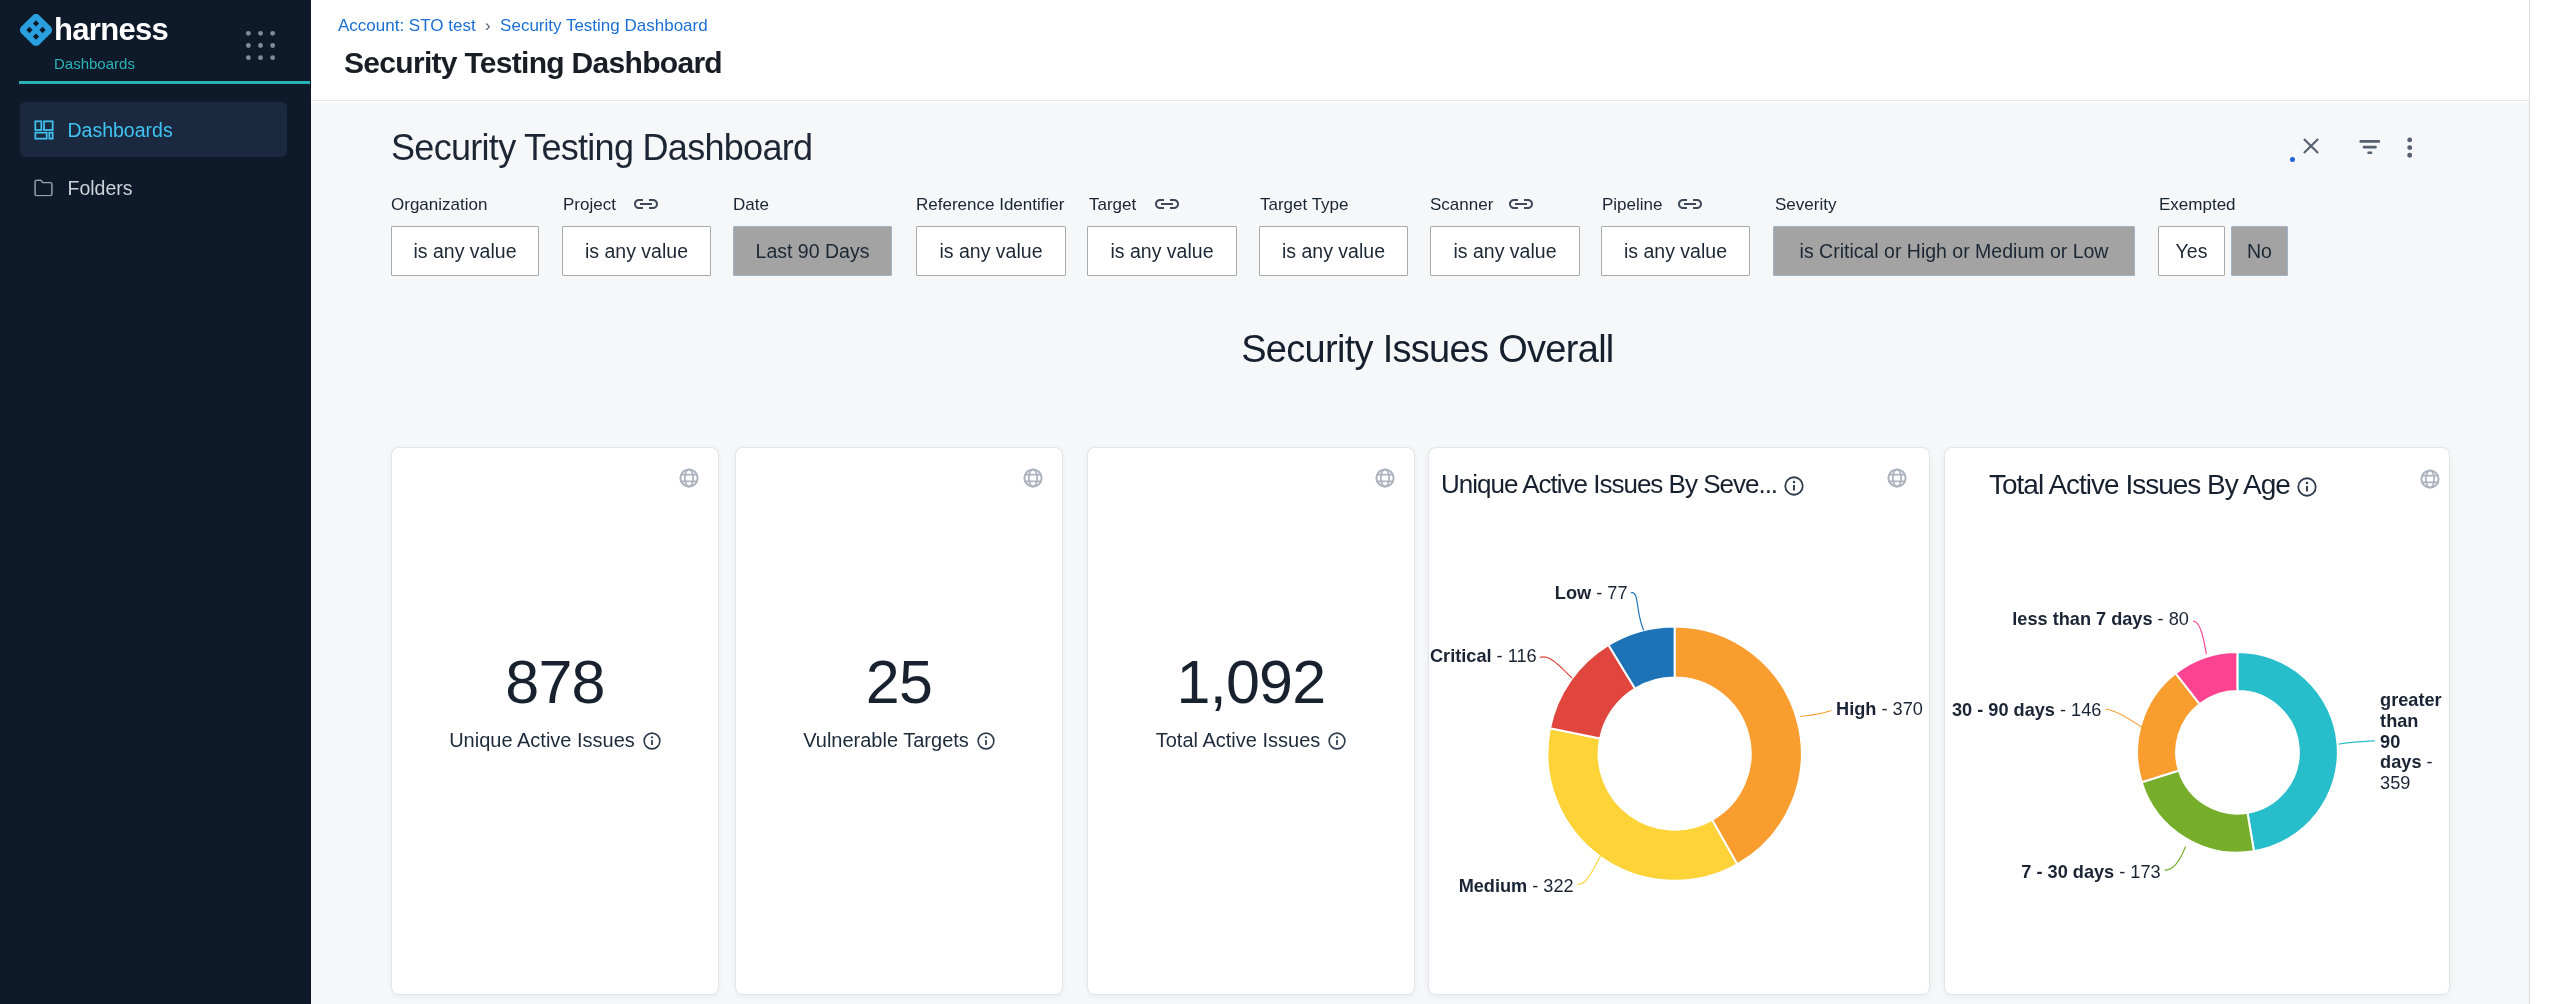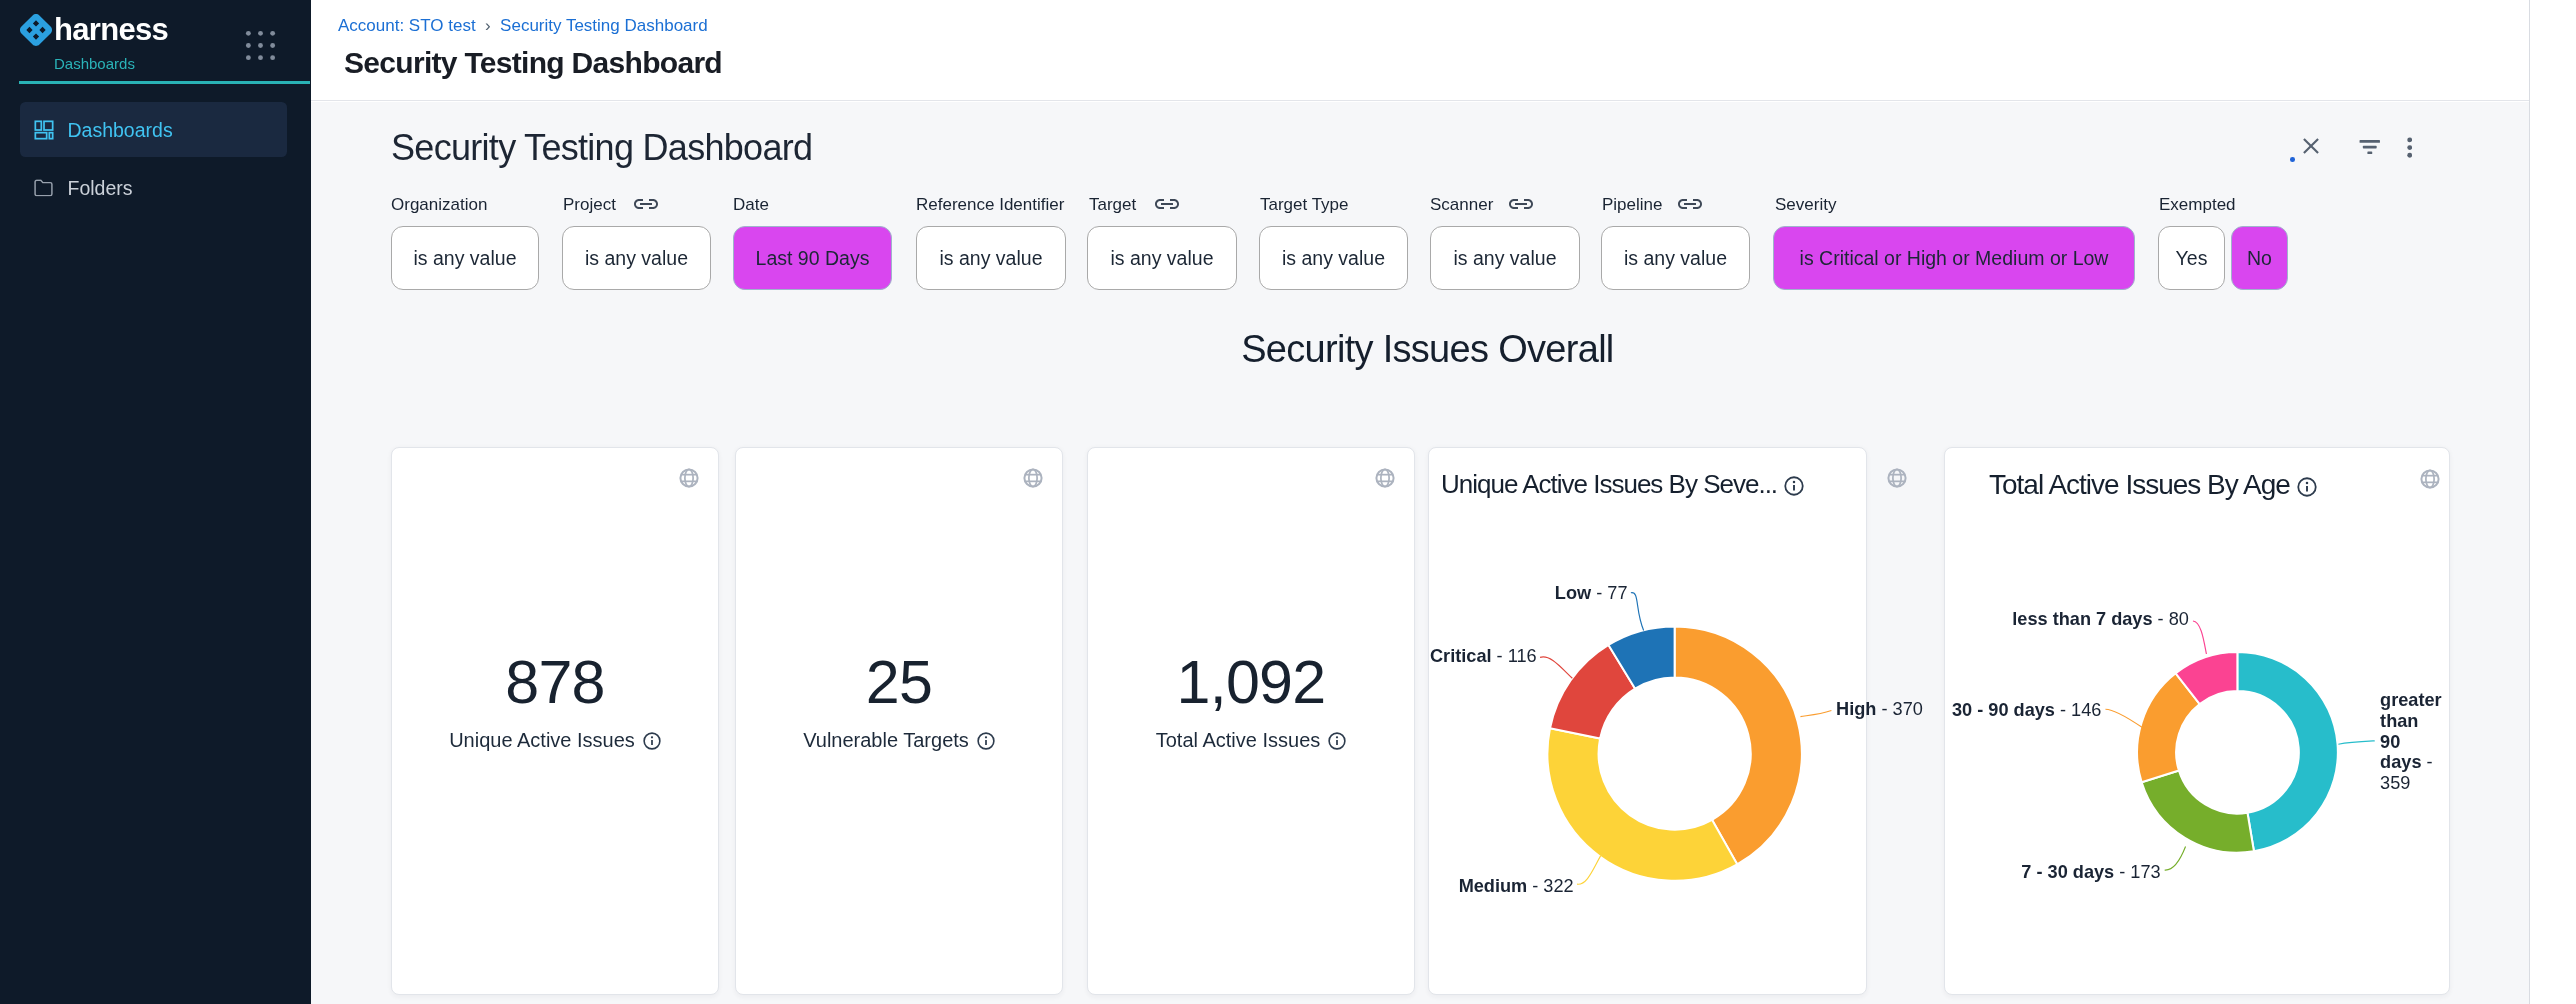--- a/index.html
+++ b/index.html
@@ -35,24 +35,24 @@
 #rightstrip { position:absolute; left:2529px; top:0; width:47px; height:1005px;
   background:#ffffff; border-left:1.3px solid #D9DCE2; }
 
 
 #content { position:absolute; left:311px; top:102px; width:2218px; height:902px; background:#f6f7f9; }
 #paneltitle { position:absolute; left:80px; top:25px; font-size:36px; color:#1D2634;
   letter-spacing:-0.7px; }
 #topicons { position:absolute; left:0; top:0; width:100%; height:100%; pointer-events:none; }
 #filters { position:absolute; left:0; top:0; }
 .flabel { position:absolute; top:93px; font-size:17px; color:#1A2433; white-space:nowrap; }
-.fbox { position:absolute; top:124px; height:64px; border:1.3px solid #A9A9A9; border-radius:12px;
+.fbox { position:absolute; top:124px; height:50px; border:1.3px solid #A9A9A9; border-radius:1px;
   background:#fff; font-size:19.5px; color:#1c2735; display:flex; align-items:center;
   justify-content:center; white-space:nowrap; }
-.fbox.blue { background:#d946ef; border-color:#9FB4CB; }
+.fbox.blue { background:#a3a3a3; border-color:#9FB4CB; }
 .linkico { position:absolute; top:94px; }
 
 
 #overall { position:absolute; left:0px; top:226px; width:2218px; text-align:center;
   font-size:38px; color:#151F2D; letter-spacing:-0.7px; }
 #overall span { position:relative; left:7.4px; }
 
 
 .card { position:absolute; top:345px; height:548px; background:#fff; border:1.3px solid #E2E5EA;
   border-radius:8px; box-shadow:0 1.3px 5.4px rgba(30,40,60,0.05); }
@@ -200,21 +200,21 @@
           <line x1="3.1" y1="10" x2="26.9" y2="10" stroke-width="2.6"></line>
           <line x1="3.1" y1="20" x2="26.9" y2="20" stroke-width="2.6"></line>
         </svg>
       <div class="bignum">1,092</div>
       <div class="numlabel">Total Active Issues<svg class="ib" width="18" height="18" viewBox="0 0 27 27" fill="none" stroke="#2D3B4D">
             <circle cx="13.5" cy="13.5" r="11.8" stroke-width="2.4"></circle>
             <line x1="13.5" y1="12" x2="13.5" y2="19.5" stroke-width="2.6"></line>
             <circle cx="13.5" cy="8" r="1.7" fill="#2D3B4D" stroke="none"></circle>
           </svg></div>
     </div>
-    <div class="card" style="left:1117px; width:439px;">
+    <div class="card" style="left:1117px; width:502px;">
       <div class="cardtitle" style="left:12px; font-size:26px;">Unique Active Issues By Seve...<svg class="ib" style="margin-left:6.7px;" width="20" height="20" viewBox="0 0 27 27" fill="none" stroke="#2D3B4D">
             <circle cx="13.5" cy="13.5" r="11.8" stroke-width="2.4"></circle>
             <line x1="13.5" y1="12" x2="13.5" y2="19.5" stroke-width="2.6"></line>
             <circle cx="13.5" cy="8" r="1.7" fill="#2D3B4D" stroke="none"></circle>
           </svg></div>
       <svg class="globe" style="left:458px; top:19.5px;" width="20" height="20" viewBox="0 0 30 30" fill="none" stroke="#ACB3BF">
           <circle cx="15" cy="15" r="12.9" stroke-width="3"></circle>
           <ellipse cx="15" cy="15" rx="6.2" ry="12.9" stroke-width="2.6"></ellipse>
           <line x1="3.1" y1="10" x2="26.9" y2="10" stroke-width="2.6"></line>
           <line x1="3.1" y1="20" x2="26.9" y2="20" stroke-width="2.6"></line>

